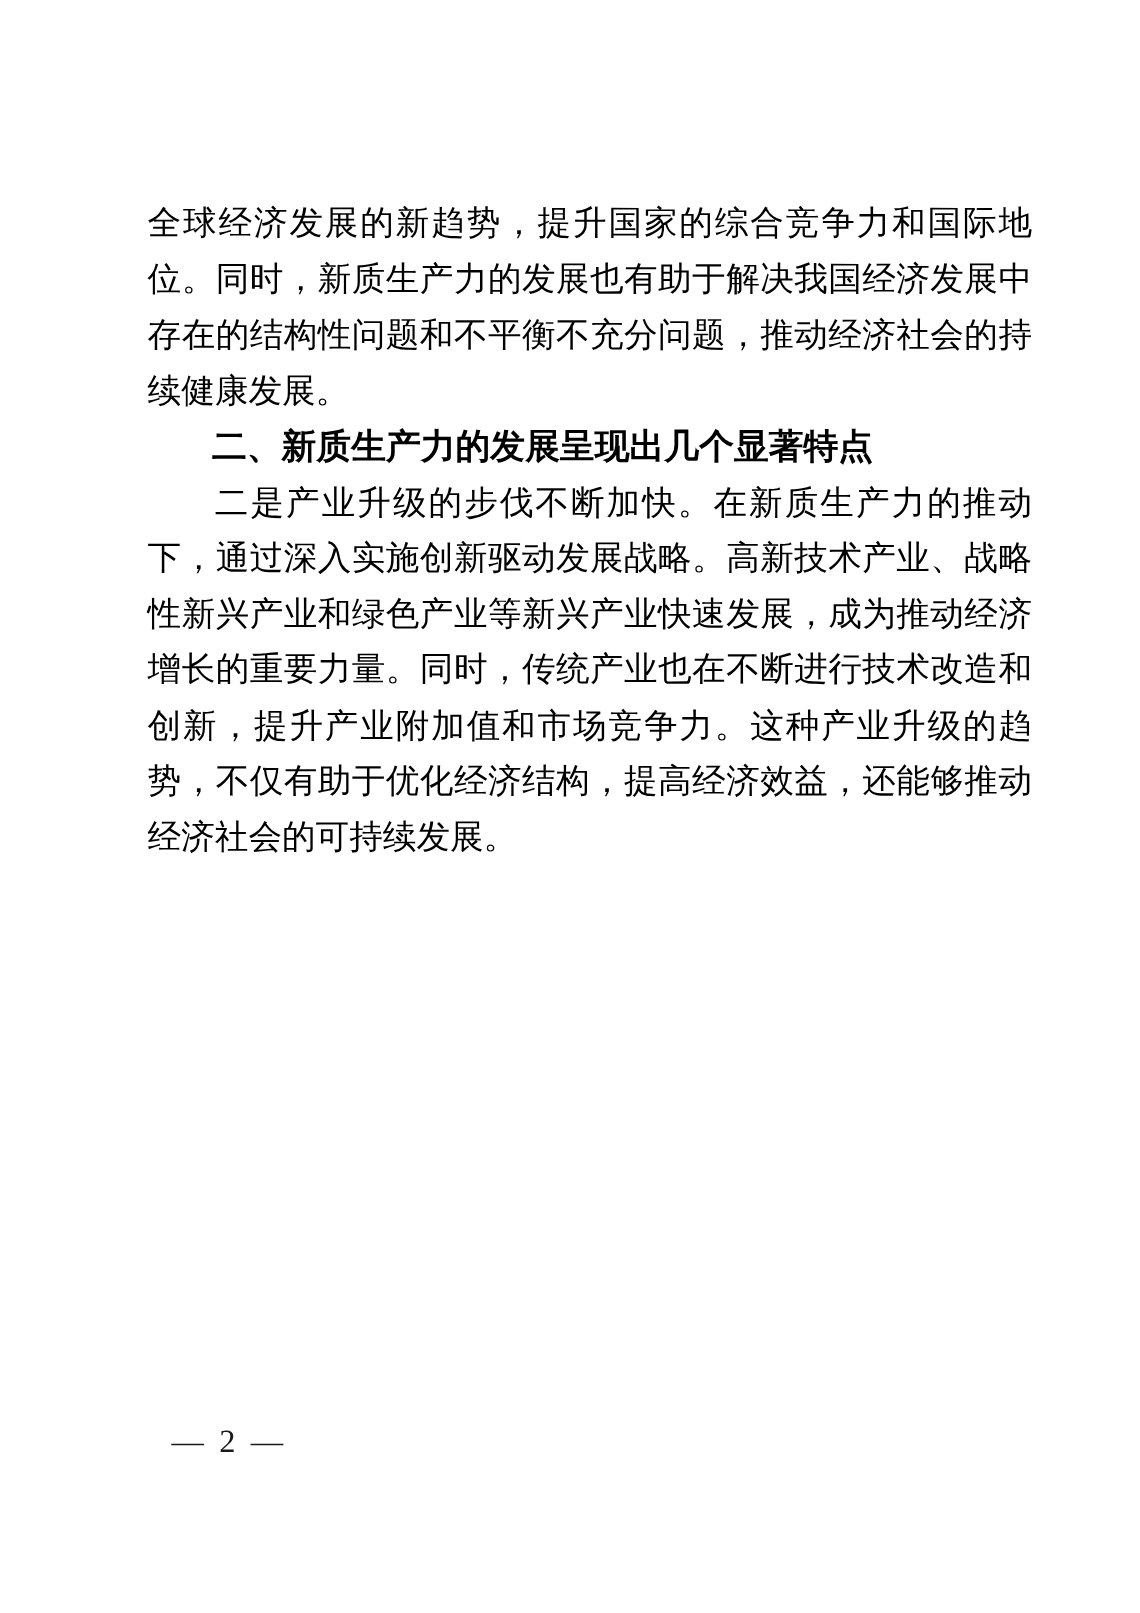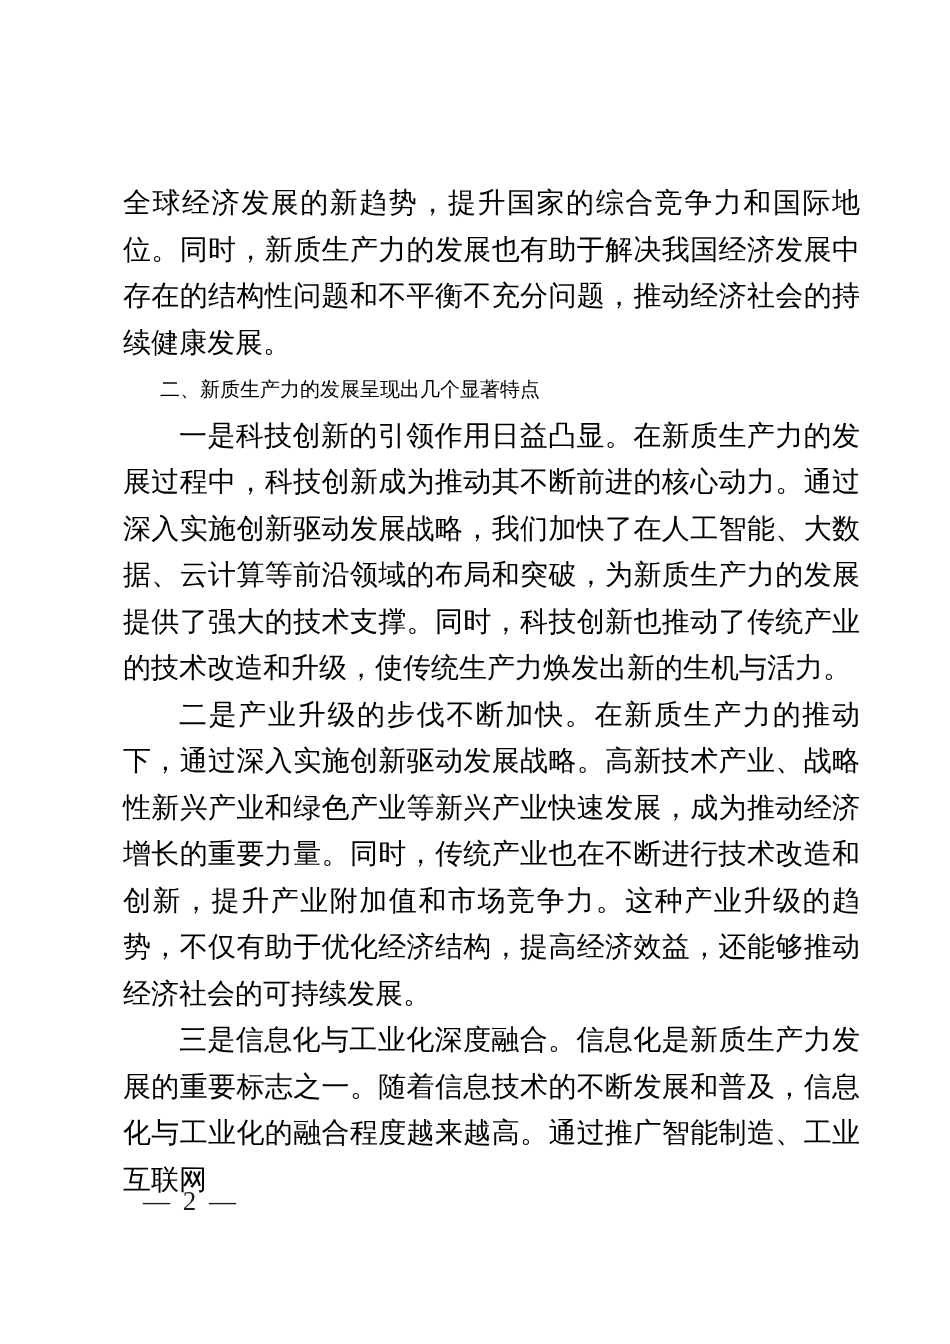--- a/index.html
+++ b/index.html
@@ -12,39 +12,39 @@
     width: 950px;
     height: 1344px;
     background: #ffffff;
     color: #000000;
     overflow: hidden;
     font-family: "Liberation Serif", "DejaVu Serif", serif;
   }
   .text-block {
     position: absolute;
     left: 123px;
-    top: 180px;
+    top: 164px;
     width: 737px;
   }
   .para {
     margin: 0;
     font-size: 28px;
     line-height: 46.5px;
     text-align: justify;
     color: #000000;
     font-weight: normal;
   }
   .para.indent {
     text-indent: 2em;
   }
   .heading {
     margin: 0;
     font-family: "Liberation Sans", "DejaVu Sans", sans-serif;
-    font-weight: normal;
-    font-size: 20px;
+    font-weight: bold;
+    font-size: 29px;
     line-height: 46.5px;
     text-indent: 1.85em;
     text-align: left;
     color: #000000;
   }
   .page-number {
     position: absolute;
     left: 143px;
     top: 1186px;
     font-size: 27px;
@@ -54,18 +54,16 @@
     font-family: "Liberation Serif", "DejaVu Serif", serif;
   }
 </style>
 </head>
 <body>
 
 <div class="page">
   <div class="text-block">
     <p class="para">全球经济发展的新趋势，提升国家的综合竞争力和国际地位。同时，新质生产力的发展也有助于解决我国经济发展中存在的结构性问题和不平衡不充分问题，推动经济社会的持续健康发展。</p>
     <p class="heading">二、新质生产力的发展呈现出几个显著特点</p>
-    <p class="para indent">一是科技创新的引领作用日益凸显。在新质生产力的发展过程中，科技创新成为推动其不断前进的核心动力。通过深入实施创新驱动发展战略，我们加快了在人工智能、大数据、云计算等前沿领域的布局和突破，为新质生产力的发展提供了强大的技术支撑。同时，科技创新也推动了传统产业的技术改造和升级，使传统生产力焕发出新的生机与活力。</p>
     <p class="para indent">二是产业升级的步伐不断加快。在新质生产力的推动下，通过深入实施创新驱动发展战略。高新技术产业、战略性新兴产业和绿色产业等新兴产业快速发展，成为推动经济增长的重要力量。同时，传统产业也在不断进行技术改造和创新，提升产业附加值和市场竞争力。这种产业升级的趋势，不仅有助于优化经济结构，提高经济效益，还能够推动经济社会的可持续发展。</p>
-    <p class="para indent">三是信息化与工业化深度融合。信息化是新质生产力发展的重要标志之一。随着信息技术的不断发展和普及，信息化与工业化的融合程度越来越高。通过推广智能制造、工业互联网</p>
   </div>
   <div class="page-number">— 2 —</div>
 </div>
 
 </body></html>

